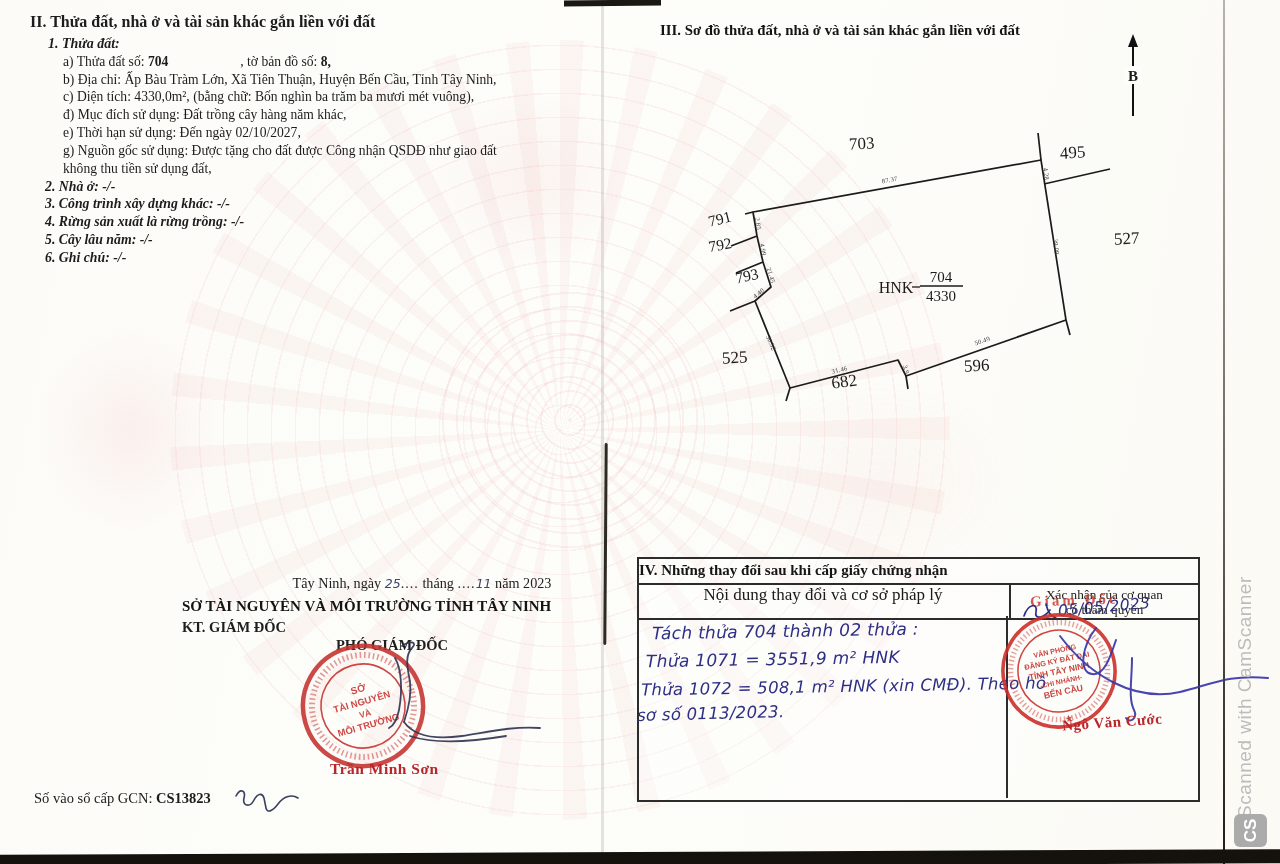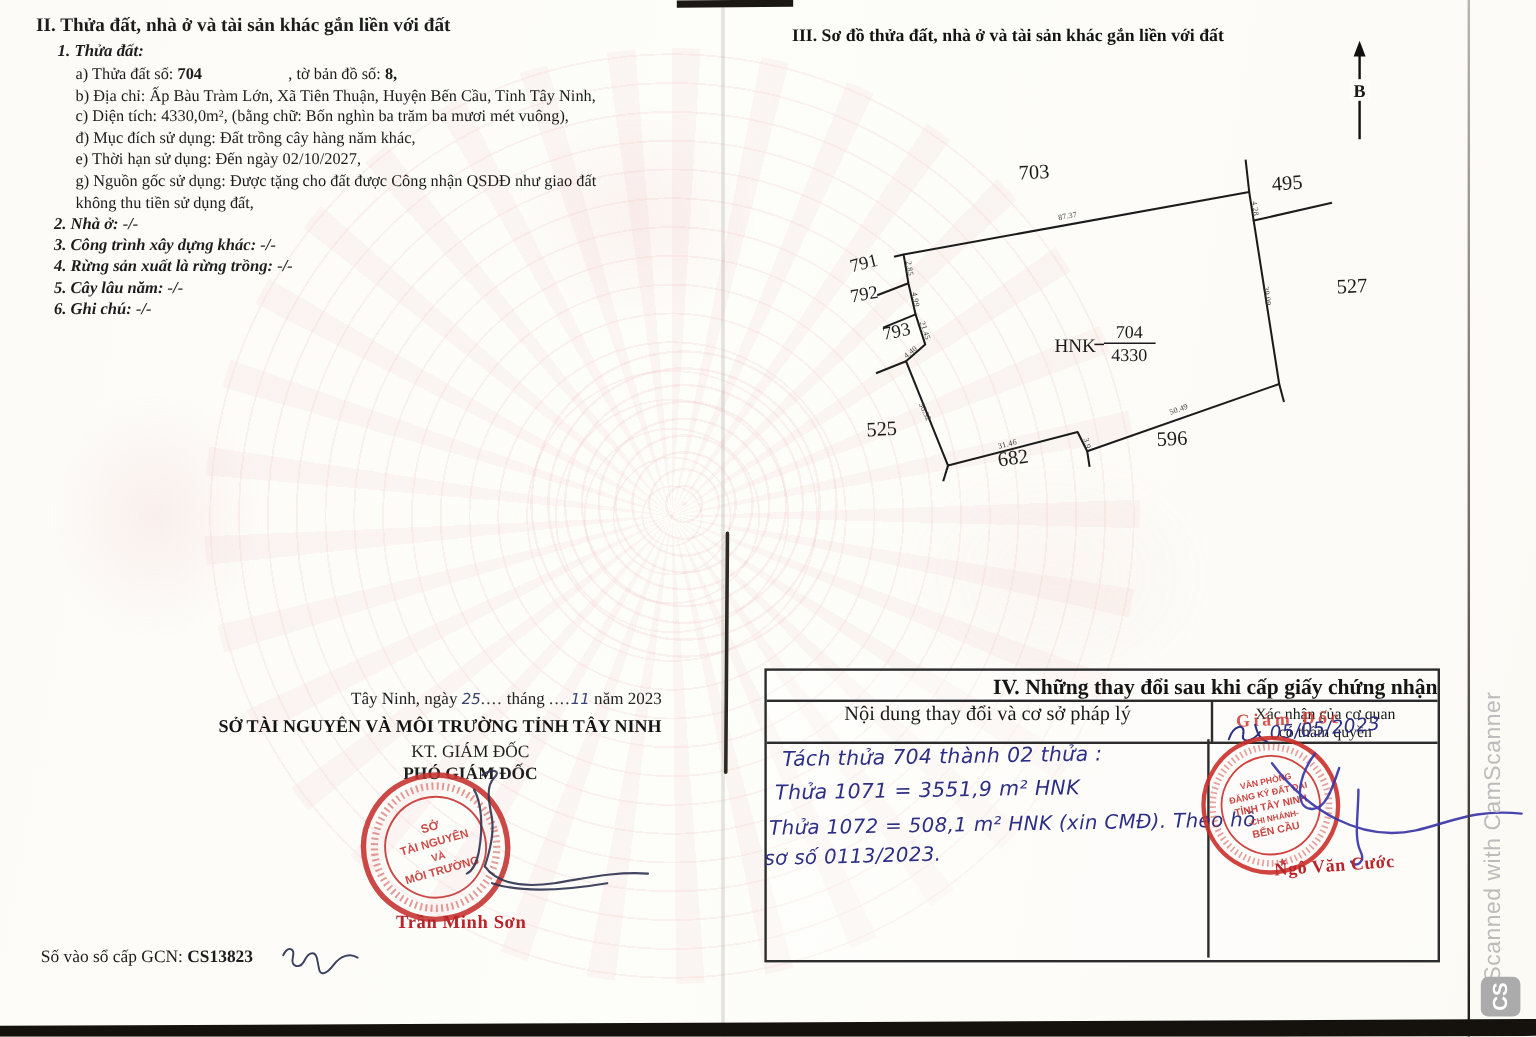--- a/index.html
+++ b/index.html
@@ -22,33 +22,33 @@
   .sec2 .sub{font-weight:bold;font-style:italic;padding-left:18px;font-size:14px}
   .sec2 .ln{padding-left:33px}
   .sec2 .num{font-weight:bold;font-style:italic;padding-left:15px;font-size:13.8px}
   .b{font-weight:bold}
   .gap704{display:inline-block;width:72px}
   
   .dateline{left:232px;top:575px;width:380px;font-size:14.2px;text-align:center;color:#222}
   .dots{letter-spacing:1px;color:#333}
   .hwnum{font-family:"DejaVu Sans",sans-serif;font-style:italic;color:#3a4470;font-size:12.5px}
   .org{left:182px;top:598px;width:420px;font-weight:bold;font-size:15px;color:#141414}
-  .kt{left:182px;top:619px;width:420px;text-align:center;font-weight:normal;font-size:14.5px}
+  .kt{left:182px;top:619px;width:420px;font-weight:bold;font-size:14.5px}
   .pho{left:182px;top:637px;width:420px;text-align:center;font-weight:bold;font-size:14.5px}
   .redname{color:#b8252b;font-weight:bold;font-size:15.5px;letter-spacing:.5px}
   .gcn{left:34px;top:790px;font-size:14.5px;color:#1c1c1c}
   
   .sec3h{left:660px;top:22px;width:540px;font-weight:bold;font-size:14.8px;color:#141414}
   svg text{font-family:"Liberation Serif",serif;fill:#1b1b1b}
   .dim{font-size:6.6px;fill:#3a3a3a;letter-spacing:.2px}
   .nb{font-size:17px}
   .nbs{font-size:15.5px}
   
   .tbl{left:637px;top:557px;width:559px;height:241px;border:2px solid #2c2c2c;background:rgba(255,255,255,.35)}
-  .tbl .trow{border-bottom:2px solid #2c2c2c;text-align:right;font-weight:bold;font-size:18px;padding-top:3px;height:21px;color:#151515}
+  .tbl .trow{border-bottom:2px solid #2c2c2c;text-align:left;font-weight:bold;font-size:15px;padding-top:3px;height:21px;color:#151515}
   .tbl .hrow{border-bottom:2px solid #2c2c2c;height:33px;position:relative}
   .tbl .c1{position:absolute;left:0;top:0;width:368px;height:33px;text-align:center;font-size:17px;padding-top:0;color:#1a1a1a}
   .tbl .c2{position:absolute;right:0;top:0;width:187px;height:33px;border-left:2px solid #2c2c2c;text-align:center;font-size:13.2px;line-height:15px;padding-top:2px;color:#1a1a1a}
   .coldiv{left:1006px;top:616px;width:2px;height:182px;background:#2c2c2c}
   .hw{font-family:"DejaVu Sans",sans-serif;font-style:italic;color:#2d2f85;white-space:nowrap;letter-spacing:.3px}
   .stampline{fill:#c5312e;font-family:"Liberation Sans",sans-serif;font-weight:bold}
   
   .wmtext{left:1234px;top:488px;height:330px;width:26px;writing-mode:vertical-rl;transform:rotate(180deg);
     font-family:"Liberation Sans",sans-serif;font-size:19px;color:#bcbcbc;letter-spacing:.5px}
   .wmbadge{left:1234px;top:814px;width:33px;height:33px;background:#ababab;border-radius:6px;

